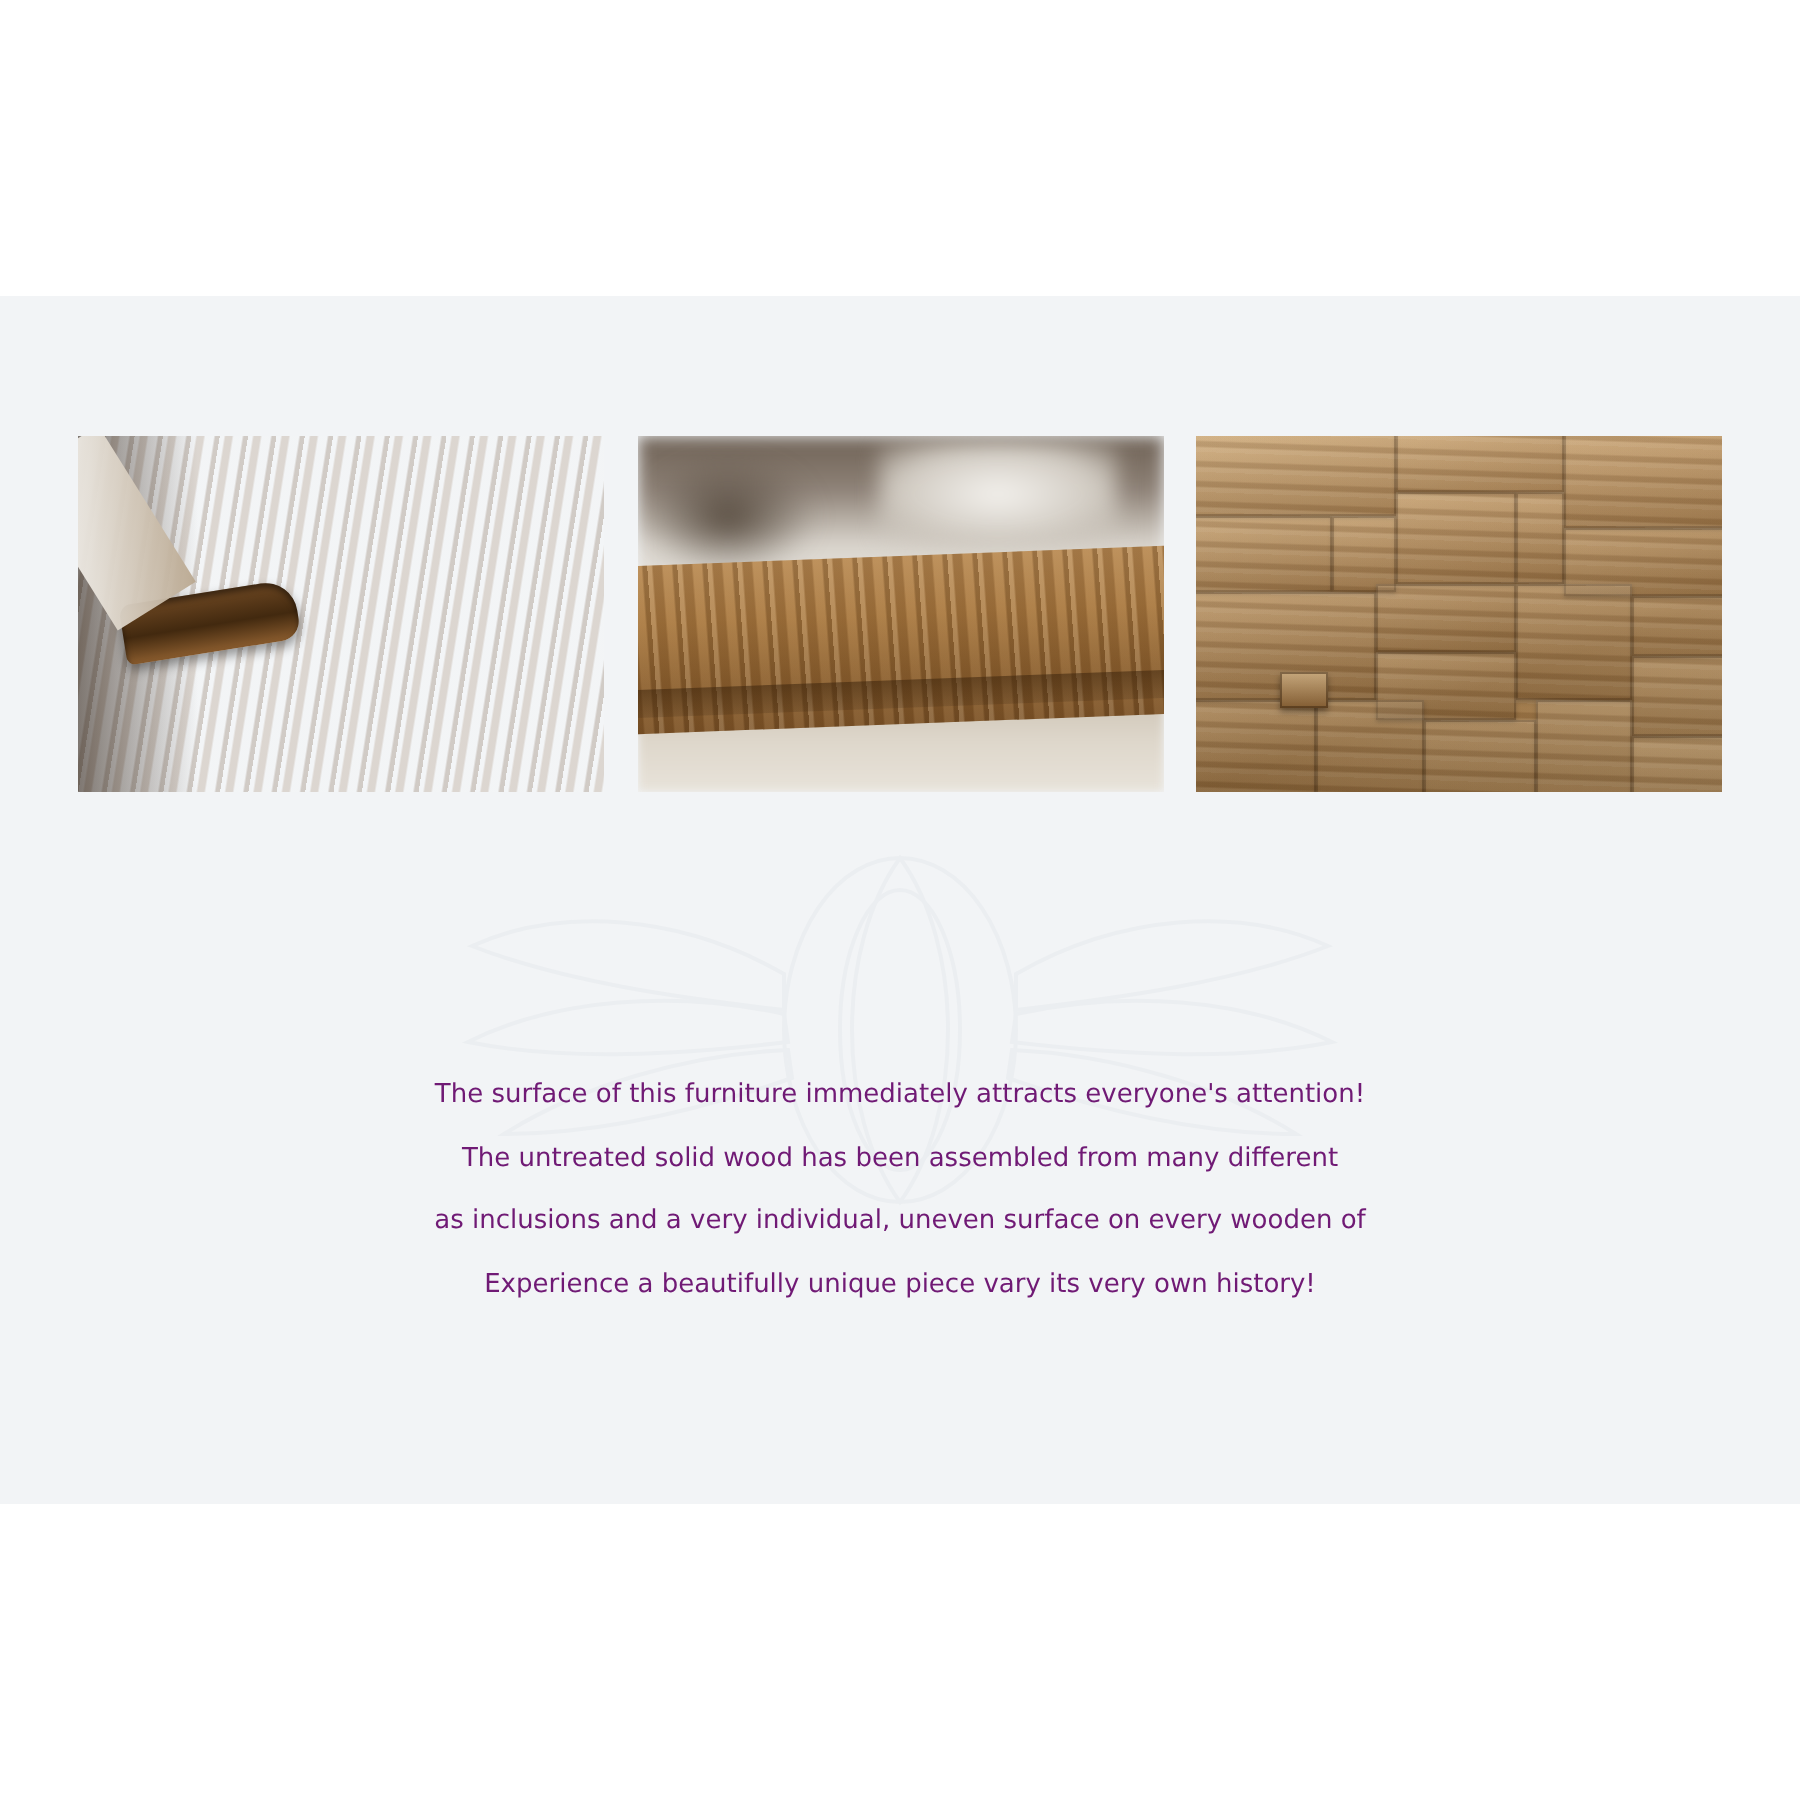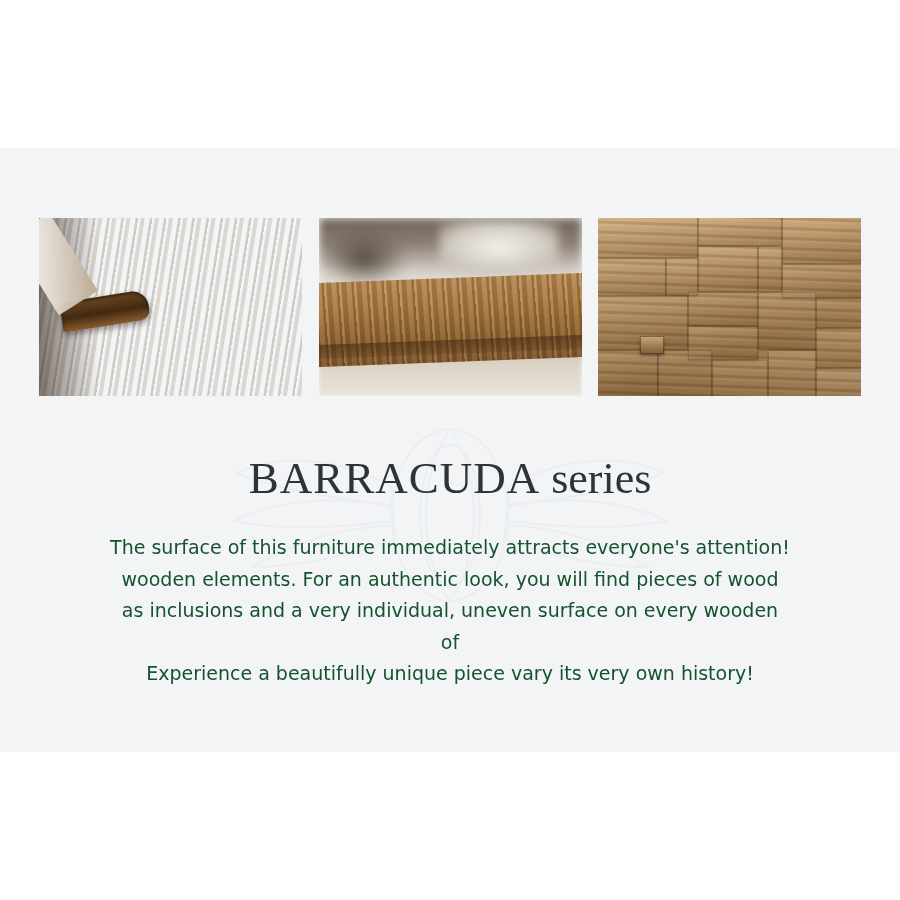--- a/index.html
+++ b/index.html
@@ -196,23 +196,23 @@
     letter-spacing: 0px;
   }
 
   .body-copy {
     position: absolute;
     left: 110px;
     top: 532px;
     width: 680px;
     text-align: center;
     font-family: "DejaVu Sans", sans-serif;
-    font-size: 19px;
+    font-size: 13px;
     line-height: 31.5px;
-    color: #14532d;
+    color: #701a75;
   }
   .body-copy p { margin: 0; }
 </style>
 </head>
 <body>
 
 <div id="page">
 
   <div class="panel"></div>
 
@@ -273,22 +273,21 @@
         <div class="blk" style="left:170px; top:132px; width:48px;  height:50px;"></div>
         <div class="blk" style="left:218px; top:150px; width:52px;  height:32px;"></div>
       </div>
       <div class="grain3"></div>
       <div class="peg"></div>
       <div class="vshadow"></div>
     </div>
 
   </div>
 
-  <div class="title"><span>BARRACUDA</span><span class="light"> series</span></div>
 
   <div class="body-copy">
     <p>The surface of this furniture immediately attracts everyone's attention!</p>
-    <p>wooden elements. For an authentic look, you will find pieces of wood</p>
+    <p>The untreated solid wood has been assembled from many different</p>
     <p>as inclusions and a very individual, uneven surface on every wooden of</p>
     <p>Experience a beautifully unique piece vary its very own history!</p>
   </div>
 
 </div>
 
 </body></html>

